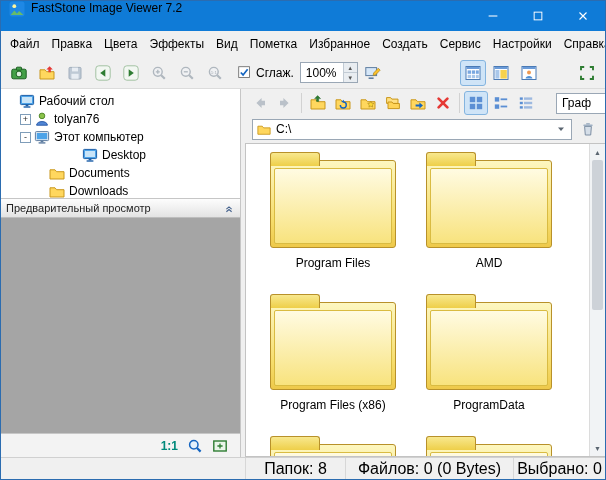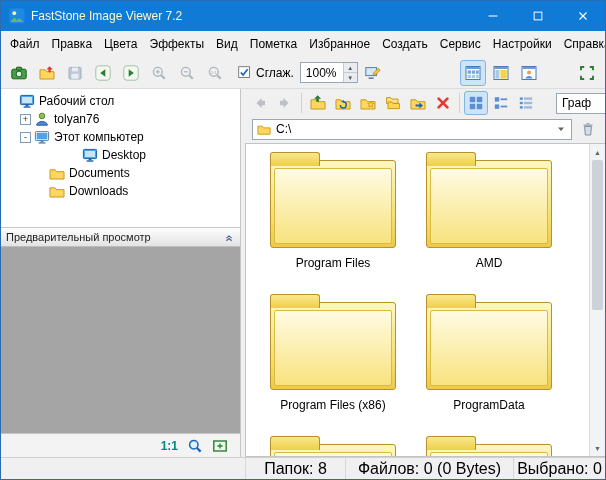--- a/index.html
+++ b/index.html
@@ -2,21 +2,21 @@
 <html><head>
 <meta charset="utf-8">
 <style>
   * { margin:0; padding:0; box-sizing:border-box; }
   html,body { width:606px; height:480px; }
   body { font-family:"Liberation Sans", sans-serif; background:#ffffff; font-size:12px; color:#000; }
   .window { position:absolute; top:0; left:0; width:606px; height:480px; background:#f0f0f0;
             border:1px solid #2b6cb0; display:flex; flex-direction:column; overflow:hidden; }
 
   
-  .titlebar { flex:0 0 30px; background:#0f7bd7; display:flex; align-items:center; color:#fef9c3; }
+  .titlebar { flex:0 0 30px; background:#0f7bd7; display:flex; align-items:flex-start; color:#000000; }
   .app-icon { width:16px; height:16px; margin:0 6px 0 8px; flex:none; }
   .title { font-size:12px; flex:1; white-space:nowrap; overflow:hidden; }
   .win-controls { display:flex; margin-left:auto; height:30px; }
   .win-btn { width:45px; height:30px; display:flex; align-items:center; justify-content:center; }
 
   
   .menubar { flex:0 0 26px; display:flex; align-items:center; padding:0 3px; background:#f0f0f0; }
   .menu-item { padding:4px 6px; white-space:nowrap; cursor:default; }
 
   
@@ -40,21 +40,21 @@
   .zc-up { border-bottom:1px solid #c2cbd4; }
 
   
   .main { flex:1; display:flex; min-height:0; }
   .left-panel { width:240px; flex:none; display:flex; flex-direction:column; background:#f0f0f0;
                 border-right:1px solid #c6c6c6; }
   .v-splitter { width:4px; flex:none; background:#f0f0f0; }
   .right-panel { flex:1; min-width:0; display:flex; flex-direction:column; }
 
   
-  .tree { height:139px; flex:none; background:#fff; overflow:hidden; padding-top:3px;
+  .tree { height:110px; flex:none; background:#fff; overflow:hidden; padding-top:3px;
           border-bottom:1px solid #c6c6c6; }
   .tree-row { display:flex; align-items:center; height:18px; white-space:nowrap; }
   .expander { width:11px; height:11px; border:1px solid #7f9db9; background:#fff; color:#333;
               font-size:9px; line-height:9px; text-align:center; margin-right:3px; flex:none; }
   .expander.hidden { visibility:hidden; }
   .tree-icon { width:16px; height:16px; margin-right:4px; flex:none; }
 
   
   .preview-header { flex:0 0 19px; background:linear-gradient(#fdfdfd,#e3e3e3);
                     border-bottom:1px solid #bdbdbd; display:flex; align-items:center;

